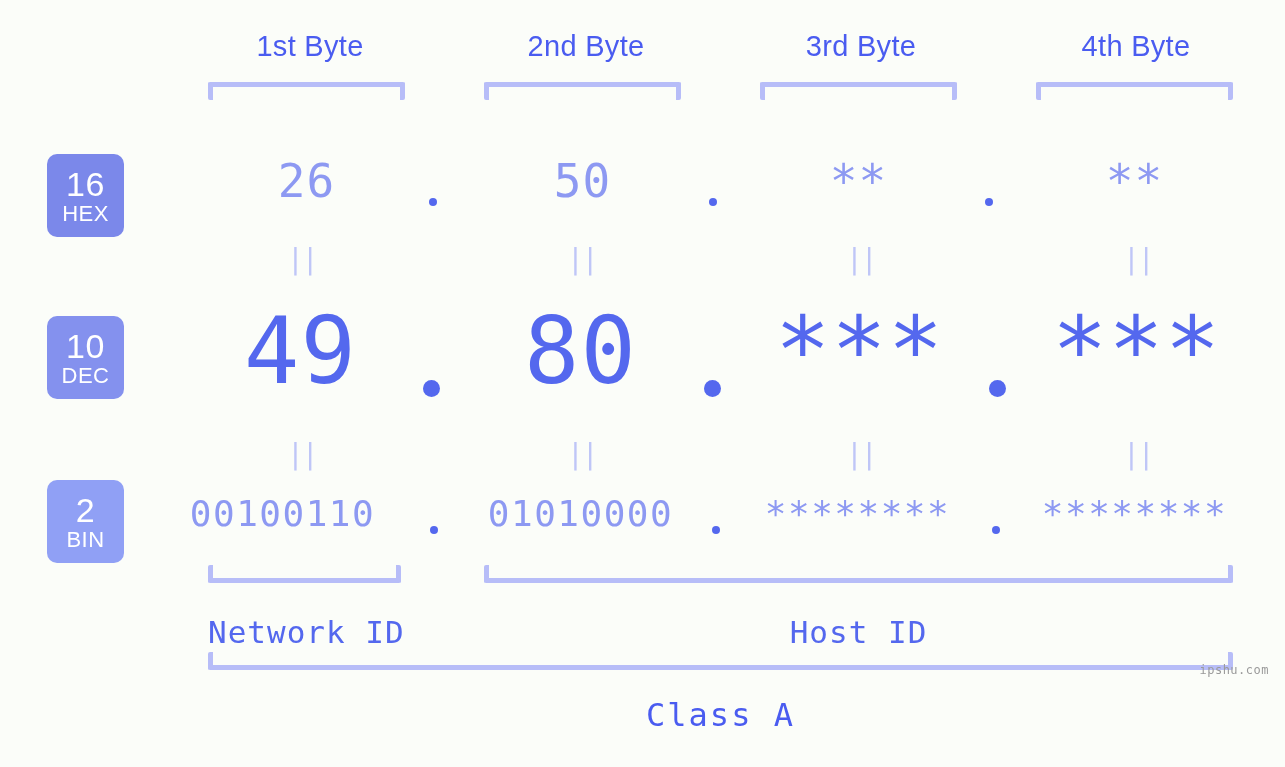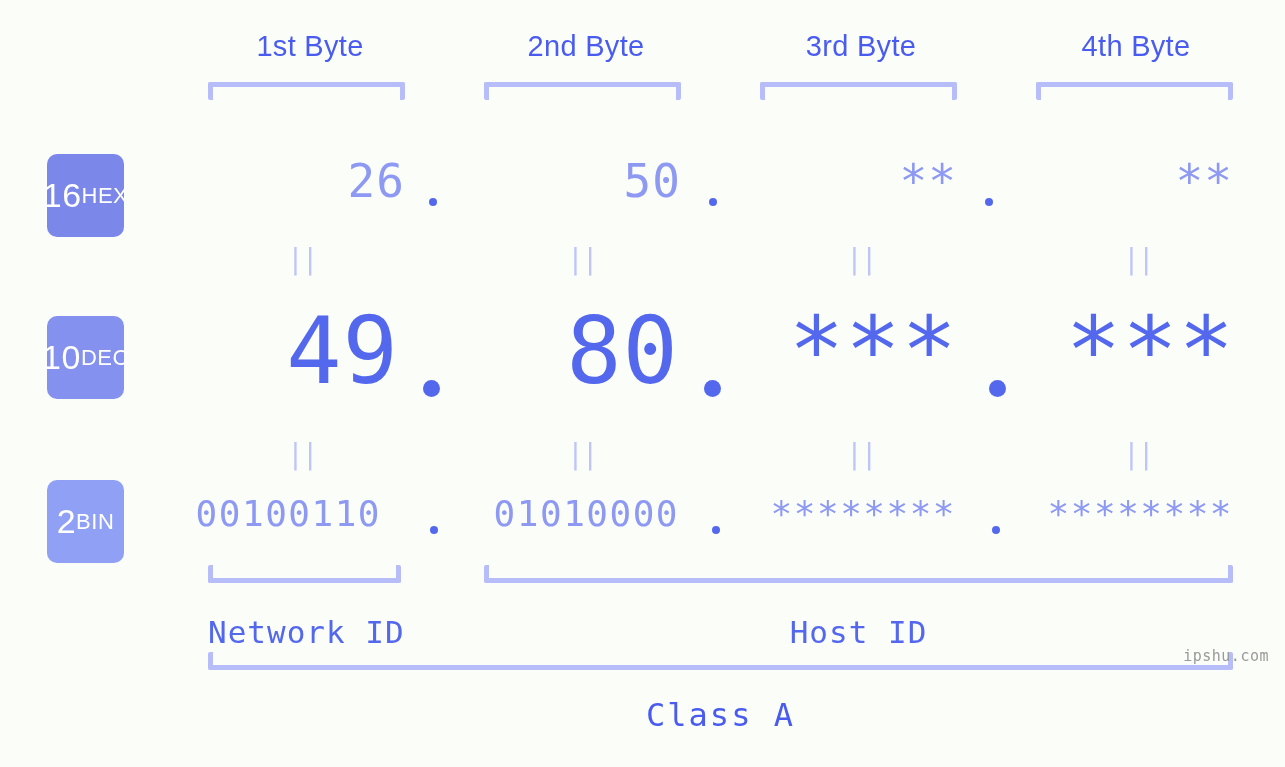--- a/index.html
+++ b/index.html
@@ -60,21 +60,21 @@
 
   
   .badge {
     position: absolute;
     left: 47px;
     width: 77px;
     height: 83px;
     border-radius: 10px;
     color: #ffffff;
     display: flex;
-    flex-direction: row;
+    flex-direction: column;
     align-items: center;
     justify-content: center;
     line-height: 1;
   }
   .badge .num {
     font-size: 34px;
     font-weight: 400;
     letter-spacing: 0.5px;
     margin-bottom: 2px;
   }
@@ -83,21 +83,21 @@
     font-weight: 400;
     letter-spacing: 0.5px;
   }
   .badge-hex { top: 154px; background: #7b88ea; }
   .badge-dec { top: 316px; background: #8491ee; }
   .badge-bin { top: 480px; background: #90a0f5; }
 
   
   .cell {
     position: absolute;
-    text-align: right;
+    text-align: center;
     font-family: "DejaVu Sans Mono", monospace;
     white-space: nowrap;
     line-height: 1;
   }
 
   .row-hex .cell {
     top: 158px;
     font-size: 46px;
     color: #8d99f2;
     letter-spacing: 1px;
@@ -156,23 +156,23 @@
     font-size: 32px;
     color: #4a5cf0;
     letter-spacing: 2px;
     white-space: nowrap;
   }
 
   
   .watermark {
     position: absolute;
     right: 16px;
-    bottom: 22px;
-    font-family: "DejaVu Sans Mono", monospace;
-    font-size: 15px;
+    bottom: 10px;
+    font-family: "DejaVu Sans Mono", monospace;
+    font-size: 12px;
     color: #9a9a9a;
     letter-spacing: 0.5px;
   }
 </style>
 </head>
 <body>
 
 <div class="stage">
 
   <div class="byte-label" style="left:190px;">1st Byte</div>

